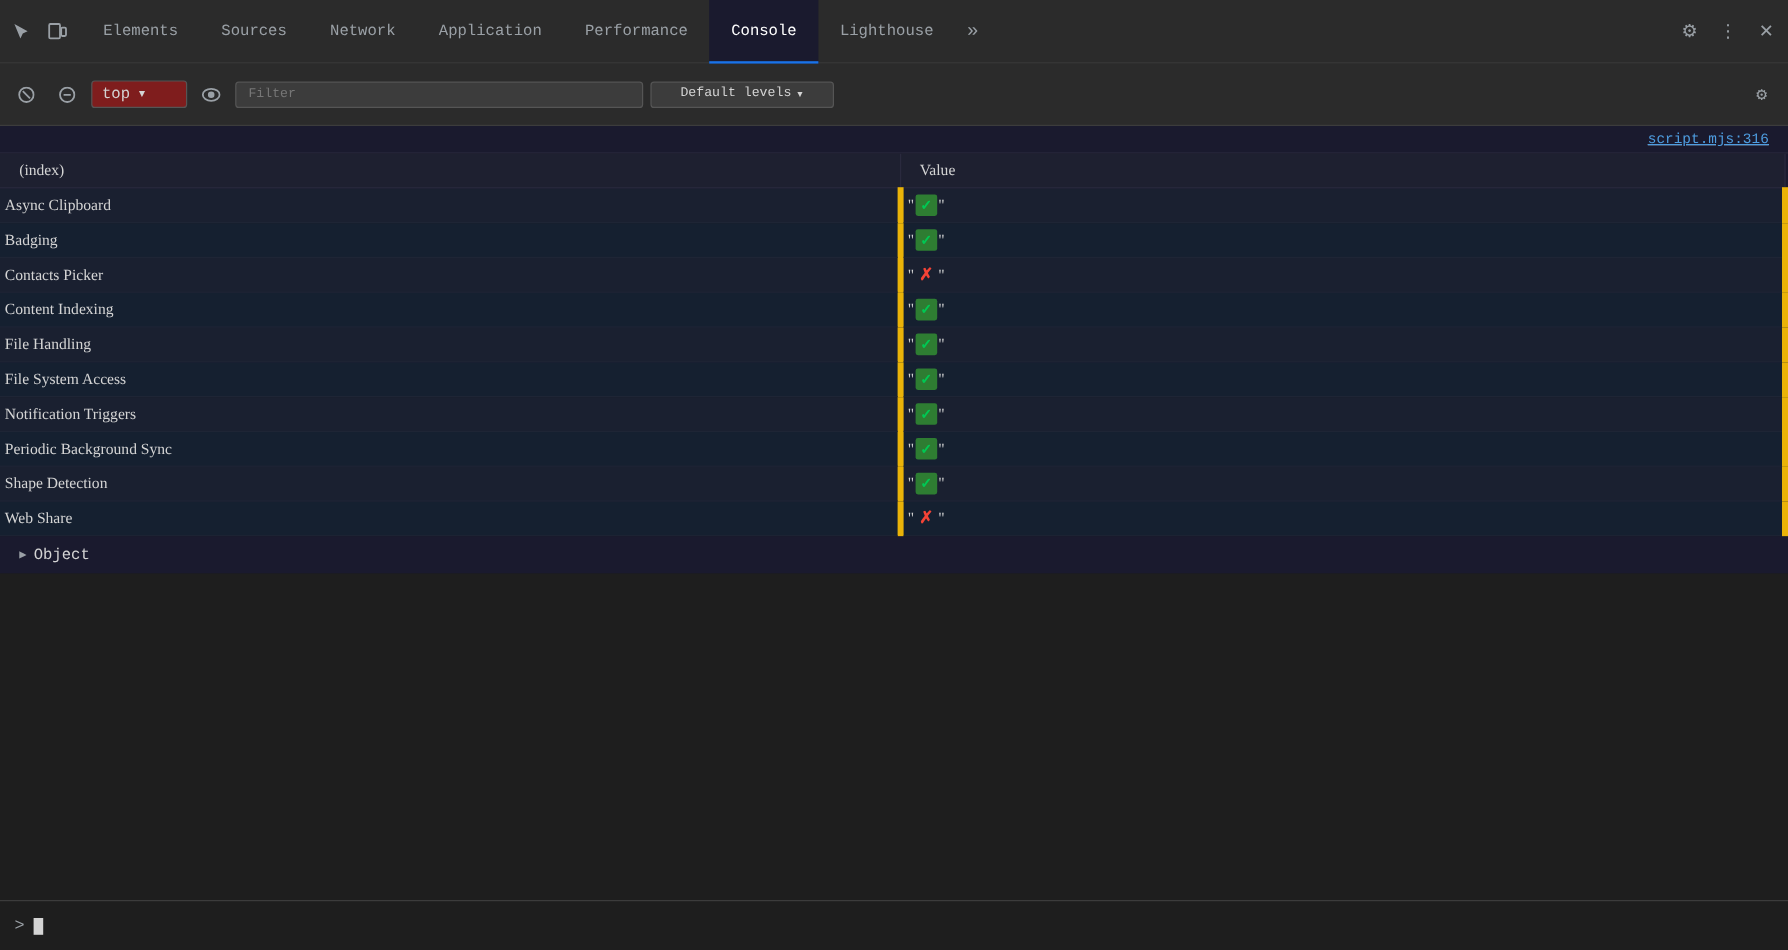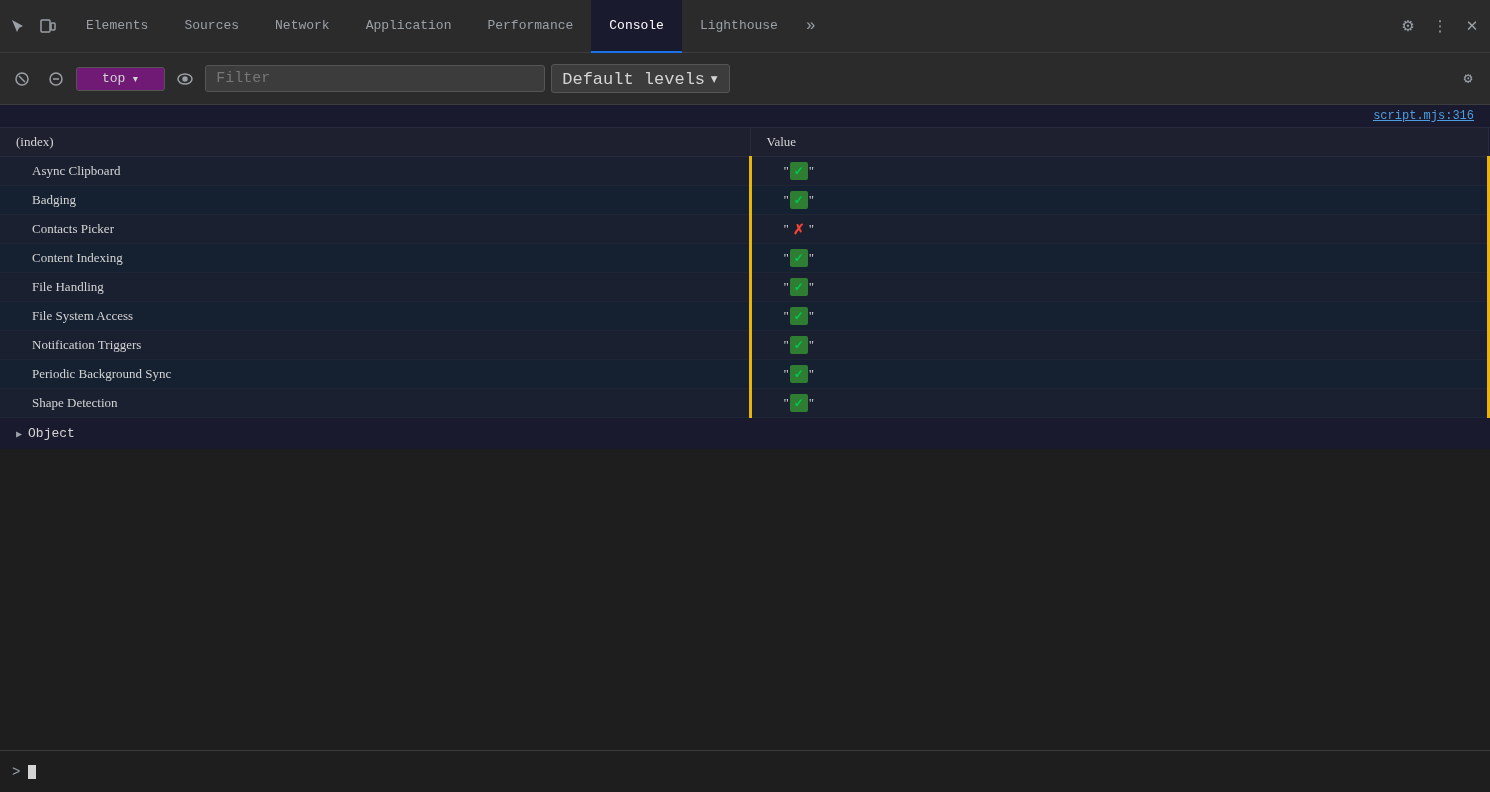--- a/index.html
+++ b/index.html
@@ -95,54 +95,54 @@
       border-radius: 3px;
       cursor: pointer;
       color: #9aa0a6;
       background: transparent;
       border: none;
       font-size: 14px;
     }
     .context-selector {
       display: flex;
       align-items: center;
-      background: #701a75;
+      background: #7f1d1d;
       border: 1px solid #555;
       border-radius: 3px;
-      padding: 3px 25px;
+      padding: 3px 8px;
       gap: 6px;
       cursor: pointer;
       color: #d4d4d4;
       font-size: 13px;
       min-width: 80px;
     }
     .filter-input {
       flex: 1;
       max-width: 340px;
       background: #3c3c3c;
       border: 1px solid #555;
       border-radius: 3px;
       padding: 4px 10px;
       color: #d4d4d4;
-      font-size: 15px;
+      font-size: 11px;
       outline: none;
       font-family: inherit;
     }
     .filter-input::placeholder { color: #777; }
     .levels-btn {
       display: flex;
-      align-items: flex-end;
+      align-items: flex-start;
       gap: 4px;
       background: #3c3c3c;
       border: 1px solid #555;
       border-radius: 3px;
-      padding: 3px 10px;
-      cursor: pointer;
-      color: #d4d4d4;
-      font-size: 17px;
+      padding: 3px 24px;
+      cursor: pointer;
+      color: #d4d4d4;
+      font-size: 11px;
     }
     .toolbar-spacer { flex: 1; }
     .toolbar-gear {
       width: 28px;
       height: 28px;
       display: flex;
       align-items: center;
       justify-content: center;
       color: #9aa0a6;
       cursor: pointer;
@@ -179,23 +179,23 @@
     .console-table th {
       text-align: left;
       padding: 6px 16px;
       font-weight: normal;
       color: #d4d4d4;
       border-bottom: 1px solid #2a2a3e;
       border-right: 1px solid #2a2a3e;
       font-size: 13px;
     }
     .console-table td {
-      padding: 5px 32px;
+      padding: 5px 4px;
       border-bottom: 1px solid #1e2535;
-      border-right: 3px solid #eab308;
+      border-right: 5px solid #eab308;
       font-size: 13px;
       color: #d4d4d4;
     }
     .console-table tbody tr:nth-child(odd) {
       background: #1a2030;
     }
     .console-table tbody tr:nth-child(even) {
       background: #152030;
     }
     .col-index { width: 750px; }
@@ -461,20 +461,30 @@
         <tr>
           <td class="col-index">Shape Detection</td>
           <td>
             <div class="val-cell">
               <span class="val-quote">"</span>
               <span class="check-icon">✓</span>
               <span class="val-quote">"</span>
             </div>
           </td>
         </tr>
+        <tr>
+          <td class="col-index">Web Share</td>
+          <td>
+            <div class="val-cell">
+              <span class="val-quote">"</span>
+              <span class="cross-icon">✗</span>
+              <span class="val-quote">"</span>
+            </div>
+          </td>
+        </tr>
       </tbody>
   </table>
   <div class="object-row">
     <span class="triangle">▶</span>
     <span>Object</span>
   </div>
 </div>
 
 <div class="console-input-line">
   <span class="console-prompt">&gt;</span>

